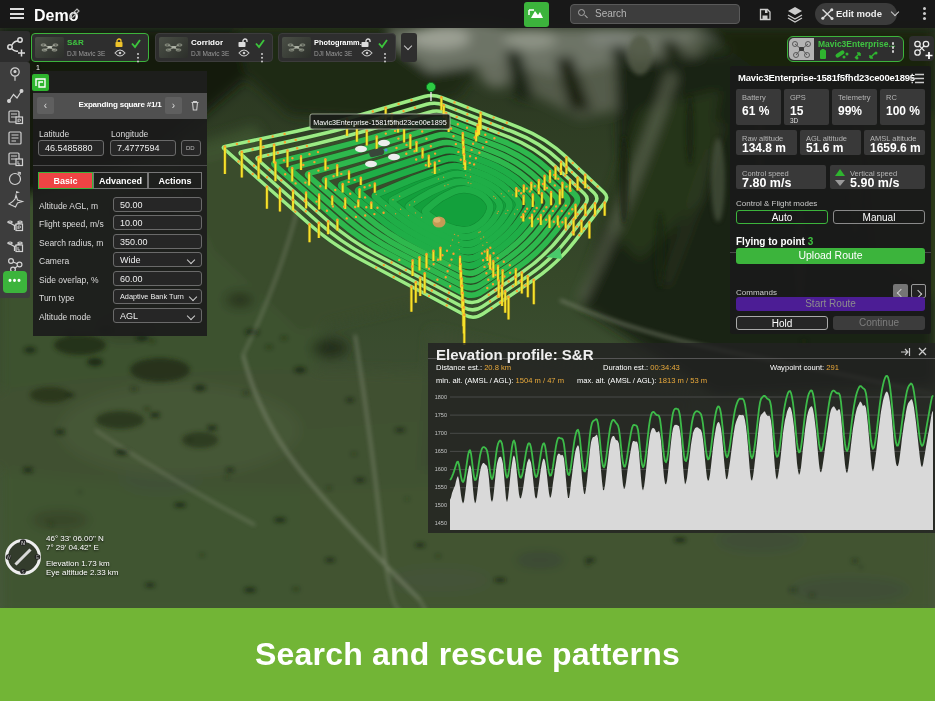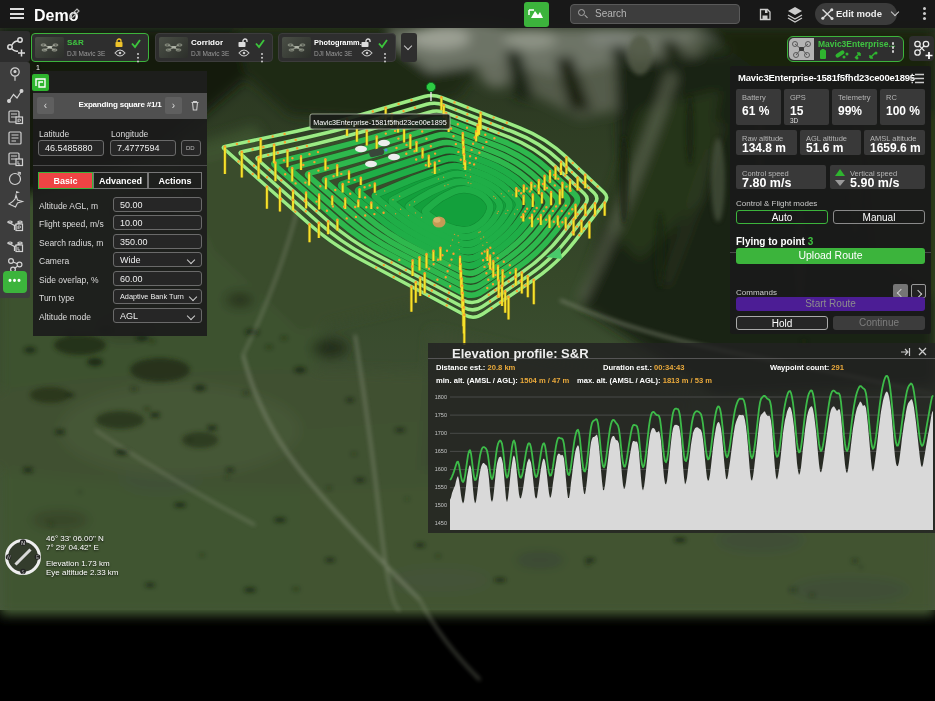--- a/index.html
+++ b/index.html
@@ -43,22 +43,22 @@
 .lbl{position:absolute;font-size:8.5px;color:#ddd}
 .ltab{position:absolute;top:53px;height:17px;border:1px solid #777;color:#fff;font-size:9px;font-weight:bold;text-align:center;line-height:16px;background:transparent}
 
 #rpanel{position:absolute;left:730px;top:66px;width:201px;height:268px;background:rgba(25,25,25,.94);border-radius:3px;color:#ddd}
 .sbox{position:absolute;background:#393939;border-radius:2px}
 .sbox .a{position:absolute;left:6px;top:4px;font-size:7.5px;color:#b5b5b5}
 .sbox .b{position:absolute;left:6px;top:15px;font-size:12px;font-weight:bold;color:#fff}
 .rbtn{position:absolute;height:20px;border-radius:3px;font-size:10px;font-weight:normal;text-align:center;line-height:19px}
 
 #epanel{position:absolute;left:428px;top:343px;width:507px;height:190px;background:rgba(34,34,34,.82);color:#eee}
-#ep-hdr{position:absolute;left:0;top:0;width:507px;height:16px;border-bottom:1px solid #555;font-size:13px;font-weight:bold;padding:3px 0 0 24px}
-.est{position:absolute;font-size:7.6px;font-weight:bold;color:#fff;white-space:nowrap}
+#ep-hdr{position:absolute;left:0;top:0;width:507px;height:16px;border-bottom:1px solid #555;font-size:15px;font-weight:bold;padding:3px 0 0 8px}
+.est{position:absolute;font-size:7.6px;font-weight:normal;color:#fff;white-space:nowrap}
 .est i{font-style:normal;color:#e9a93c}
 
 #banner{position:absolute;left:0;top:608px;width:935px;height:93px;background:#72b536;text-align:center}
 #banner div{font-size:32px;font-weight:bold;color:#fff;margin-top:28px;letter-spacing:0.2px}
 
 #compass{position:absolute;left:5px;top:539px;width:36px;height:36px;border-radius:50%;border:3px solid #eee;background:rgba(40,40,40,.55)}
 .cotext{position:absolute;color:#fff;font-size:8px;text-shadow:0 1px 2px rgba(0,0,0,.8)}
 </style></head>
 <body>
 <div id="stage">
@@ -604,14 +604,17 @@
         <circle cx="18" cy="32.5" r="2.8" fill="#222"></circle>
         <text x="18" y="34.5" font-size="4.5" fill="#aaa" text-anchor="middle">S</text>
         <circle cx="3.5" cy="18" r="2.8" fill="#222"></circle>
         <text x="3.5" y="20" font-size="4.5" fill="#aaa" text-anchor="middle">W</text>
         <circle cx="32.5" cy="18" r="2.8" fill="#222"></circle>
         <text x="32.5" y="20" font-size="4.5" fill="#aaa" text-anchor="middle">E</text>
       </svg>
     </div>
 <div class="cotext" style="left:46px;top:534px">46° 33' 06.00" N<br>7° 29' 04.42" E</div>
 <div class="cotext" style="left:46px;top:559px">Elevation 1.73 km<br>Eye altitude 2.33 km</div>
+<div id="banner">
+      <div>Search and rescue patterns</div>
+    </div>
 
 </div>
 
 </body></html>

